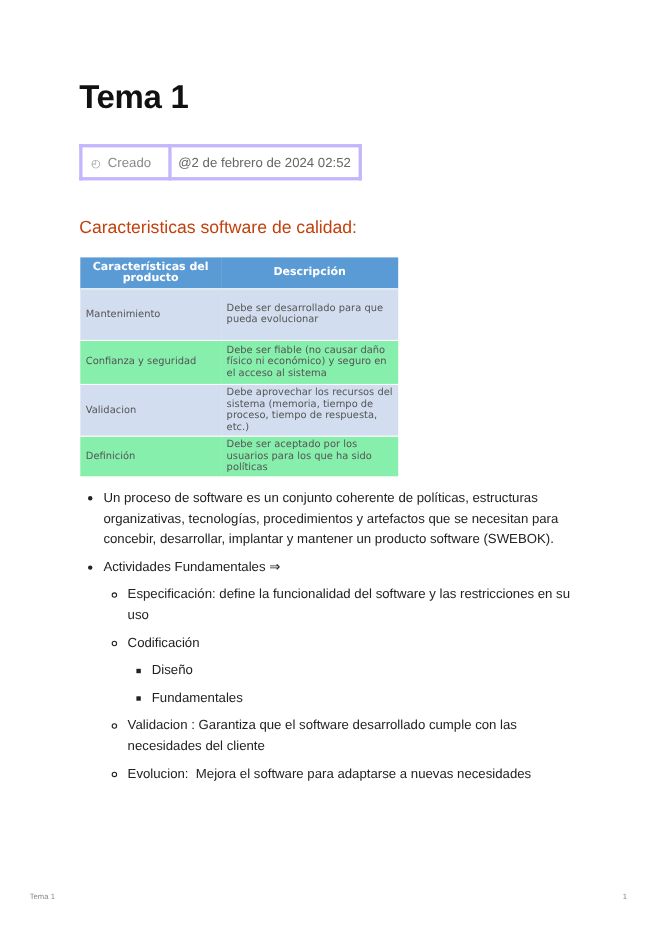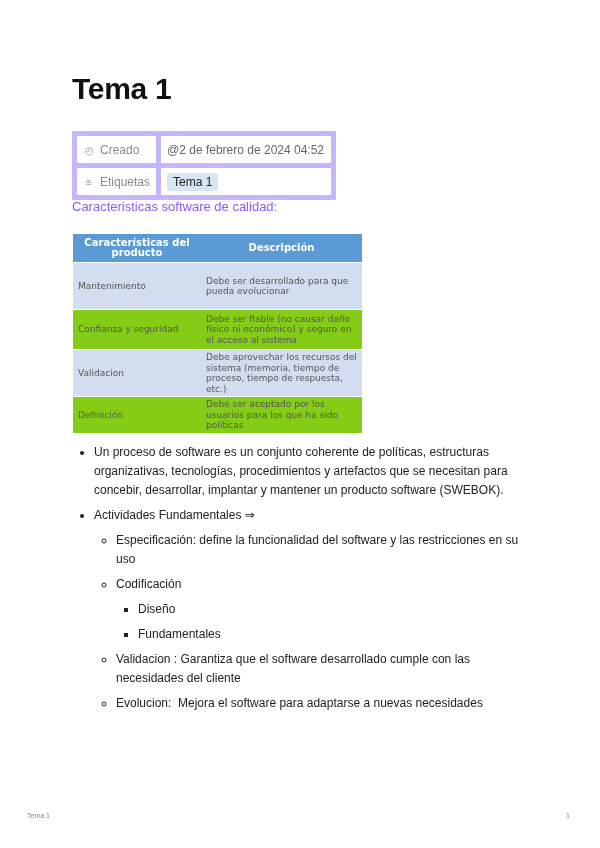--- a/index.html
+++ b/index.html
@@ -10,48 +10,48 @@
     .page-title {
       position: absolute; left: 72px; top: 72px;
       font-size: 30px; font-weight: bold; margin: 0; letter-spacing: -0.3px;
       color: #111;
     }
     .props {
       position: absolute; left: 72px; top: 131px;
       border-collapse: collapse; font-size: 12px;
     }
     .props td {
-      border: 5px solid #c4b5fd; height: 27px; padding: 0 6px;
+      border: 3px solid #c4b5fd; height: 27px; padding: 0 6px;
       vertical-align: middle; white-space: nowrap;
     }
     .props td.k { color: #8a8a8a; width: 66px; }
     .props td.v { color: #666; width: 158px; }
     .props .ico { display: inline-block; width: 12px; color: #9a9a9a; font-size: 10px; margin-right: 5px; text-align: center; }
     .tag {
       display: inline-block; background: #d7e6f2; color: #222;
       padding: 2px 6px; border-radius: 3px; font-size: 12px;
     }
     .intro {
-      position: absolute; left: 72px; top: 199px; font-size: 13px; color: #8b5cf6; margin: 0;
+      position: absolute; left: 72px; top: 199px; font-size: 16px; color: #c2410c; margin: 0;
     }
     .img-table {
       position: absolute; left: 73px; top: 234px; width: 289px;
       border-collapse: collapse; font-size: 9px; color: #555;
       font-family: "DejaVu Sans", sans-serif;
     }
     .img-table th {
       background: #5b9bd5; color: #fff; font-weight: bold; font-size: 10px;
       height: 28px; padding: 0 4px; text-align: center; line-height: 10px;
     }
     .img-table td {
       padding: 2px 5px; line-height: 10.5px; vertical-align: middle;
       border-top: 1px solid #ffffff;
     }
     .img-table tr.r-dark td { background: #d2deef; }
-    .img-table tr.r-light td { background: #84cc16; }
+    .img-table tr.r-light td { background: #86efac; }
     .img-table td.c1 { width: 118px; }
     .bullets {
       position: absolute; left: 72px; top: 443px; width: 460px;
       font-size: 12px; color: #222; line-height: 19px;
     }
     .bullets ul { margin: 0; padding-left: 22px; }
     .bullets ul.l1 { list-style: disc; }
     .bullets ul.l2 { list-style: circle; }
     .bullets ul.l3 { list-style: square; }
     .bullets li { margin-bottom: 6px; }
@@ -67,29 +67,21 @@
 <body>
 
 <h1 class="page-title">Tema 1</h1>
 
 <table class="props">
   <tbody>
       <tr>
     <td class="k">
       <span class="ico">◴</span><span>Creado</span>
     </td>
-    <td class="v">@2 de febrero de 2024 04:52</td>
-  </tr>
-  <tr>
-    <td class="k">
-      <span class="ico">≡</span><span>Etiquetas</span>
-    </td>
-    <td class="v">
-      <span class="tag">Tema 1</span>
-    </td>
+    <td class="v">@2 de febrero de 2024 02:52</td>
   </tr>
 </tbody>
   </table>
 
 <p class="intro">Caracteristicas software de calidad:</p>
 
 <table class="img-table">
   <tbody>
       <tr>
     <th>Características del producto</th>

